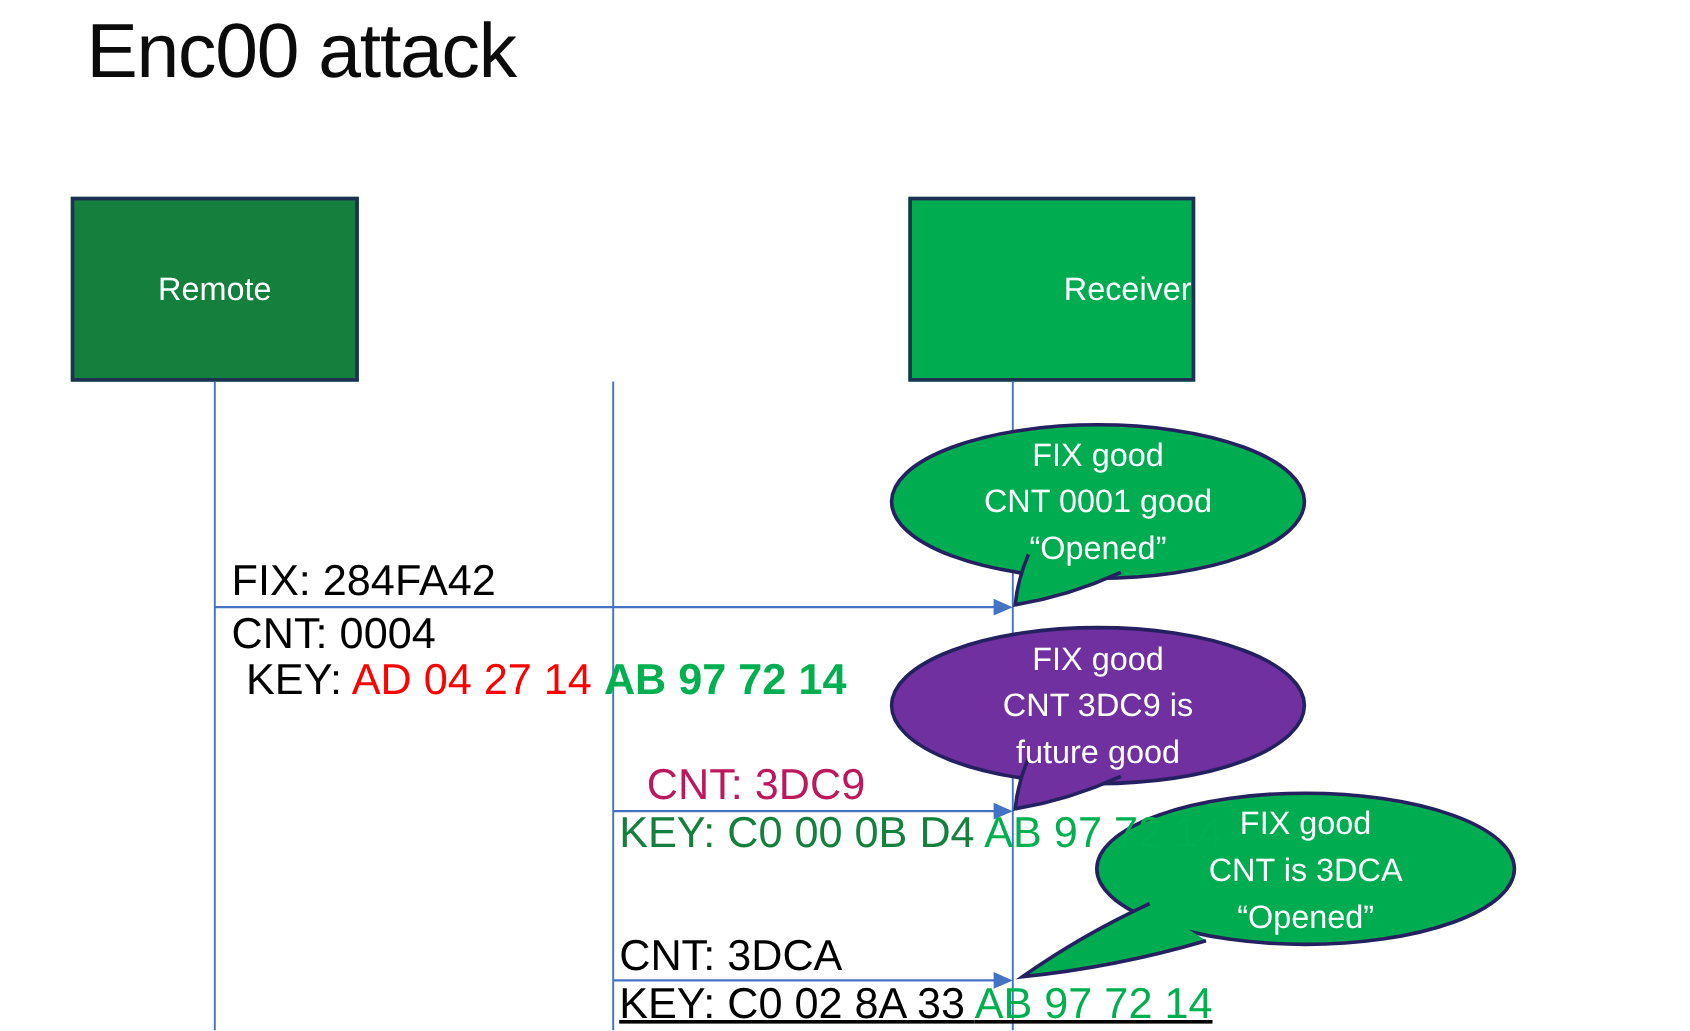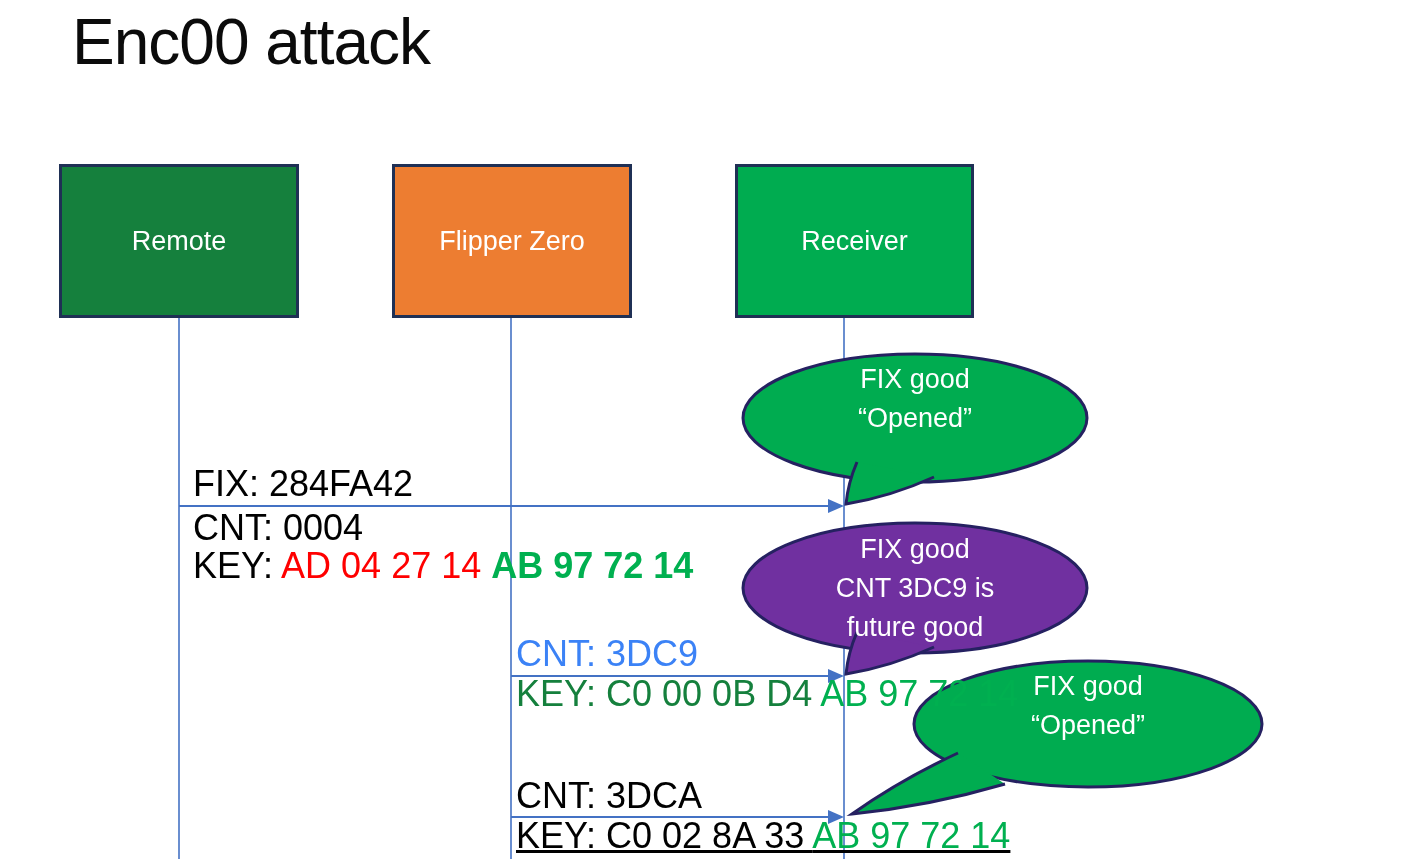--- a/index.html
+++ b/index.html
@@ -12,21 +12,21 @@
     color:#0b0b0b; letter-spacing:-1px; font-weight:400; white-space:nowrap;
   }
   .actor {
     position:absolute; top:164px; width:240px; height:154px;
     border:3px solid #1f3055; box-sizing:border-box;
     display:flex; align-items:center; justify-content:center;
   }
   .actor-label { color:#ffffff; font-size:27px; white-space:nowrap; }
   #actor-remote   { left:59px;  }
   #actor-flipper  { left:392px; }
-  #actor-receiver { left:735px; width:239px; }
+  #actor-receiver { left:757px; width:239px;justify-content:flex-end; }
   svg.overlay { position:absolute; left:0; top:0; }
   .msg-line {
     position:absolute; font-size:36px; line-height:32px; white-space:nowrap; color:#000;
   }
   .bubble-text {
     position:absolute; color:#ffffff; font-size:27px; line-height:39px;
     text-align:center; width:344px;
   }
   #bubble-text-1 { left:743px; top:360px; }
   #bubble-text-2 { left:743px; top:530px; }
@@ -37,23 +37,20 @@
 </style>
 </head>
 <body>
 
 <div class="slide">
 
   <div class="slide-title">Enc00 attack</div>
 
   <div class="actor" id="actor-remote" style="background: #15803d; border-color: rgb(31, 48, 85);">
     <span class="actor-label">Remote</span>
-  </div>
-  <div class="actor" id="actor-flipper" style="background: rgb(237, 125, 49); border-color: rgb(31, 48, 85);">
-    <span class="actor-label">Flipper Zero</span>
   </div>
   <div class="actor" id="actor-receiver" style="background: rgb(0, 172, 80); border-color: rgb(31, 48, 85);">
     <span class="actor-label">Receiver</span>
   </div>
 
   <svg class="overlay" width="1408" height="859" viewBox="0 0 1408 859">
 
     <line x1="179" y1="318" x2="179" y2="859" stroke-width="1.6" stroke="#4472C4"></line>
     <line x1="511" y1="318" x2="511" y2="859" stroke-width="1.6" stroke="#4472C4"></line>
     <line x1="844" y1="318" x2="844" y2="859" stroke-width="1.6" stroke="#4472C4"></line>
@@ -85,36 +82,38 @@
       <polygon points="844,676 828,669 828,683" fill="#4472C4"></polygon>
     </g>
     <g>
       <line x1="511" y1="817" x2="830" y2="817" stroke-width="1.8" stroke="#4472C4"></line>
       <polygon points="844,817 828,810 828,824" fill="#4472C4"></polygon>
     </g>
   </svg>
 
   <div class="msg-line" style="left:193px; top:468px;"><span style="color: rgb(0, 0, 0);">FIX: 284FA42</span></div>
   <div class="msg-line" style="left:193px; top:512px;"><span style="color: rgb(0, 0, 0);">CNT: 0004</span></div>
-  <div class="msg-line" style="left:193px; top:550px;"><span style="color: rgb(0, 0, 0);">KEY: </span><span style="color: rgb(255, 0, 0);">AD 04 27 14 </span><span style="color: rgb(0, 176, 80); font-weight: 700;">AB 97 72 14</span></div>
+  <div class="msg-line" style="left:193px; top:550px;"><span style="color: rgb(0, 0, 0); margin-left: 12px;">KEY: </span><span style="color: rgb(255, 0, 0);">AD 04 27 14 </span><span style="color: rgb(0, 176, 80); font-weight: 700;">AB 97 72 14</span></div>
 
-  <div class="msg-line" style="left:516px; top:638px;"><span style="color: #3b82f6;">CNT: 3DC9</span></div>
+  <div class="msg-line" style="left:516px; top:638px;"><span style="color: #be185d; margin-left: 23px;">CNT: 3DC9</span></div>
   <div class="msg-line" style="left:516px; top:678px;"><span style="color: #15803d;">KEY: C0 00 0B D4 </span><span style="color: rgb(0, 176, 80);">AB 97 72 14</span></div>
 
   <div class="msg-line" style="left:516px; top:780px;"><span style="color: rgb(0, 0, 0);">CNT: 3DCA</span></div>
   <div class="msg-line" style="left:516px; top:820px;text-decoration:underline;"><span style="color: rgb(0, 0, 0);">KEY: C0 02 8A 33 </span><span style="color: rgb(0, 176, 80);">AB 97 72 14</span></div>
 
   <div class="bubble-text" id="bubble-text-1">
     <div>FIX good</div>
+    <div>CNT 0001 good</div>
     <div>“Opened”</div>
   </div>
   <div class="bubble-text" id="bubble-text-2">
     <div>FIX good</div>
     <div>CNT 3DC9 is</div>
     <div>future good</div>
   </div>
   <div class="bubble-text" id="bubble-text-3">
     <div>FIX good</div>
+    <div>CNT is 3DCA</div>
     <div>“Opened”</div>
   </div>
 
   <div class="right-edge"></div>
 </div>
 
 </body></html>

